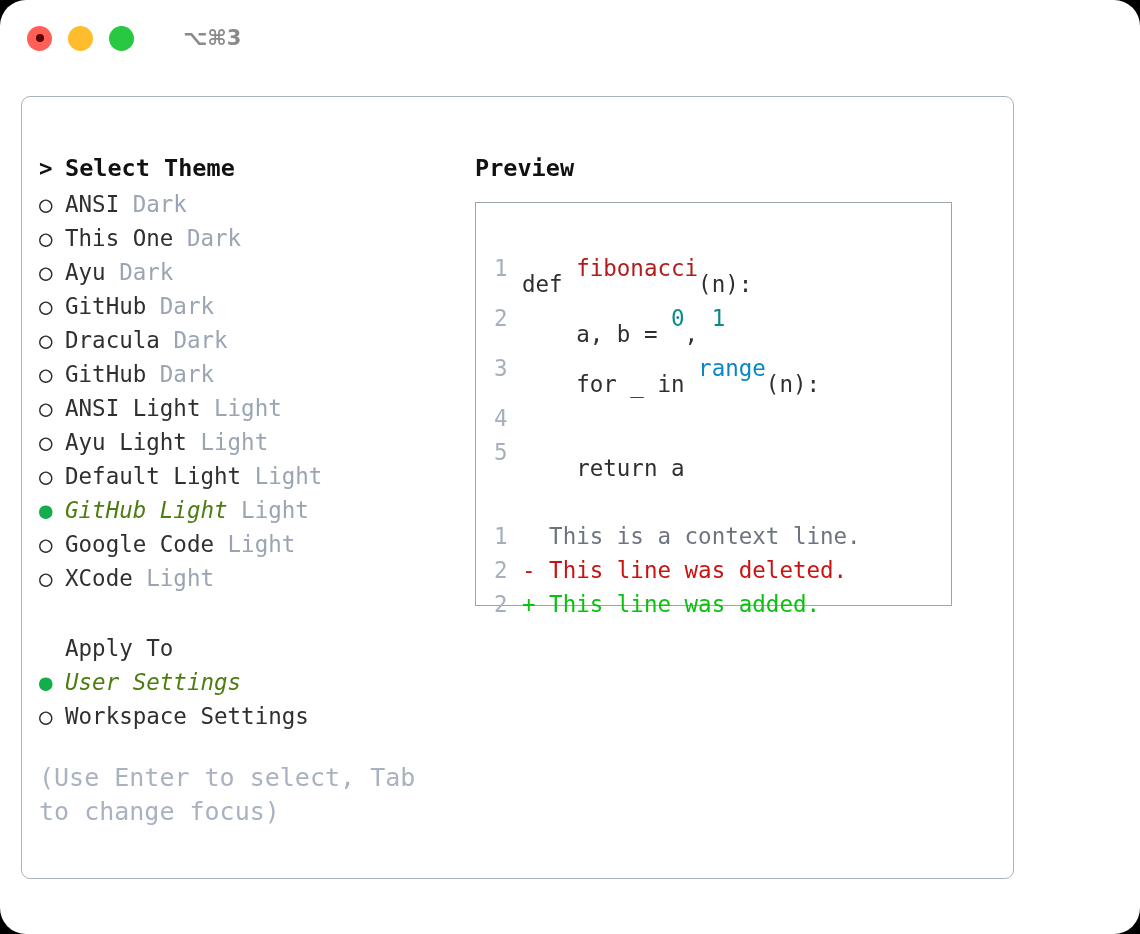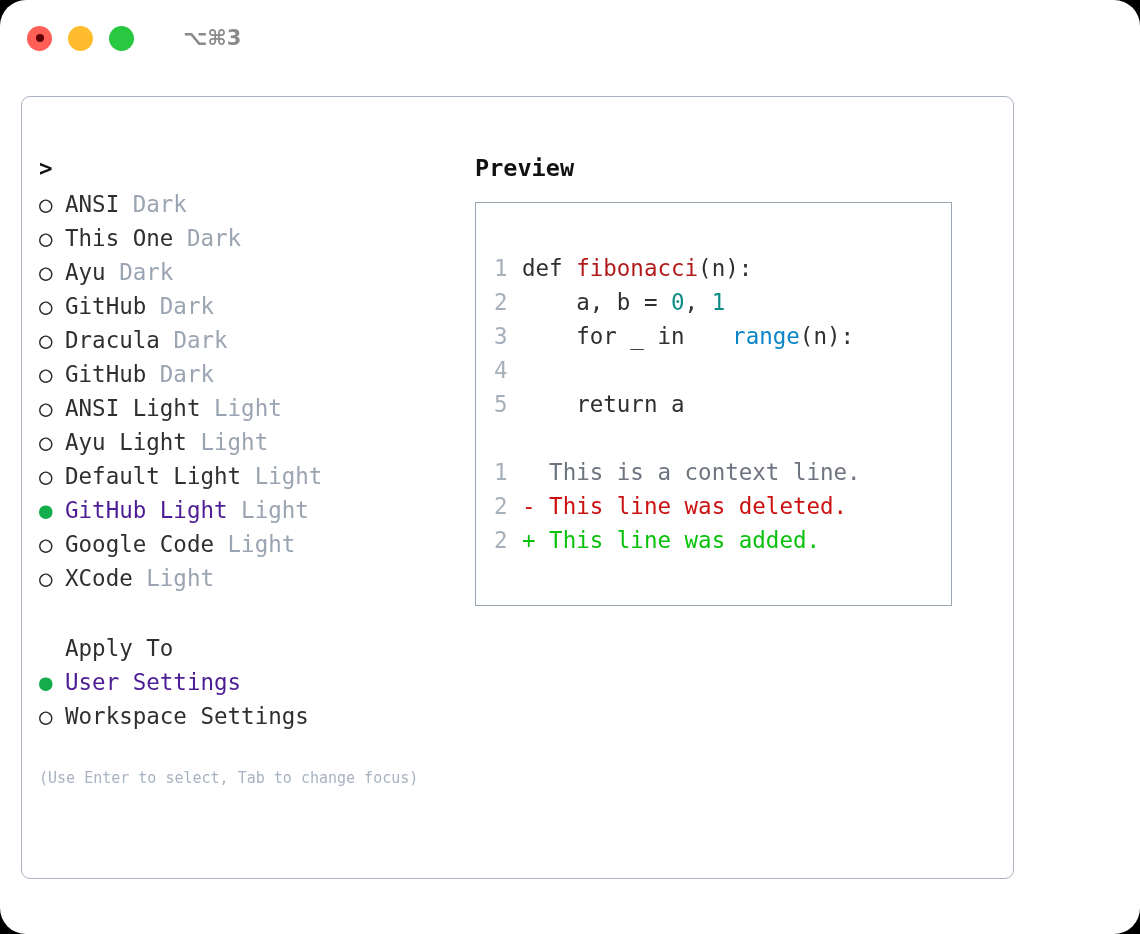--- a/index.html
+++ b/index.html
@@ -97,36 +97,36 @@
 
   #select-theme-header {
     font-weight: bold;
     color: #111111;
     font-size: 23.5px;
     margin-bottom: 2px;
   }
   #select-theme-header .bullet { color: #111111; font-weight: bold; }
 
   .item-label { color: #2f2f2f; }
-  .item-label-sel { color: #4c1d95; }
+  .item-label-sel { color: #4d7c0f; font-style: italic; }
   .item-variant { color: #9aa4b2; text-align: center; }
 
   .section-gap { height: 36px; }
 
   #apply-to-header {
     color: #2f2f2f;
     font-size: 22.5px;
   }
 
   #hint {
     position: absolute;
     left: 17px;
     top: 664px;
     width: 410px;
-    font-size: 15px;
+    font-size: 25px;
     line-height: 34px;
     color: #a8b2c0;
     white-space: pre-wrap;
   }
 
   
   #right-col {
     position: absolute;
     left: 453px;
     top: 54px;
@@ -157,22 +157,22 @@
   }
   .lineno {
     display: inline-block;
     width: 28px;
     flex: none;
     color: #a6b0bc;
     text-align: left;
   }
   .tok-fn    { color: #b21a1a; }
   .tok-num   { color: #0a8b86; }
-  .tok-call  { color: #0a86c8; margin-left: 34px; }
-  .tok-plain { color: #2f2f2f; }
+  .tok-call  { color: #0a86c8; }
+  .tok-plain { color: #2f2f2f; margin-top: 16px; }
 
   .diff-gap { height: 34px; }
   .diff-ctx { color: #6d7480; text-align: center; }
   .diff-del { color: #cc1111; }
   .diff-add { color: #08c20c; }
 </style>
 </head>
 <body>
 
 <div id="window">
@@ -184,21 +184,21 @@
     <div class="dot dot-yellow"></div>
     <div class="dot dot-green"></div>
     <div id="shortcut">⌥⌘3</div>
   </div>
 
   <div id="panel">
 
     <div id="left-col">
 
       <div class="row" id="select-theme-header">
-        <span class="bullet">&gt;</span>
+        <span class="bullet">&gt;</span><span>Select Theme</span>
       </div>
 
       <div class="row">
         <span class="bullet">○</span><span class="item-label">ANSI</span><span class="item-variant"> <span>Dark</span></span>
       </div>
 
       <div class="row">
         <span class="bullet">○</span><span class="item-label">This One</span><span class="item-variant"> <span>Dark</span></span>
       </div>
 

